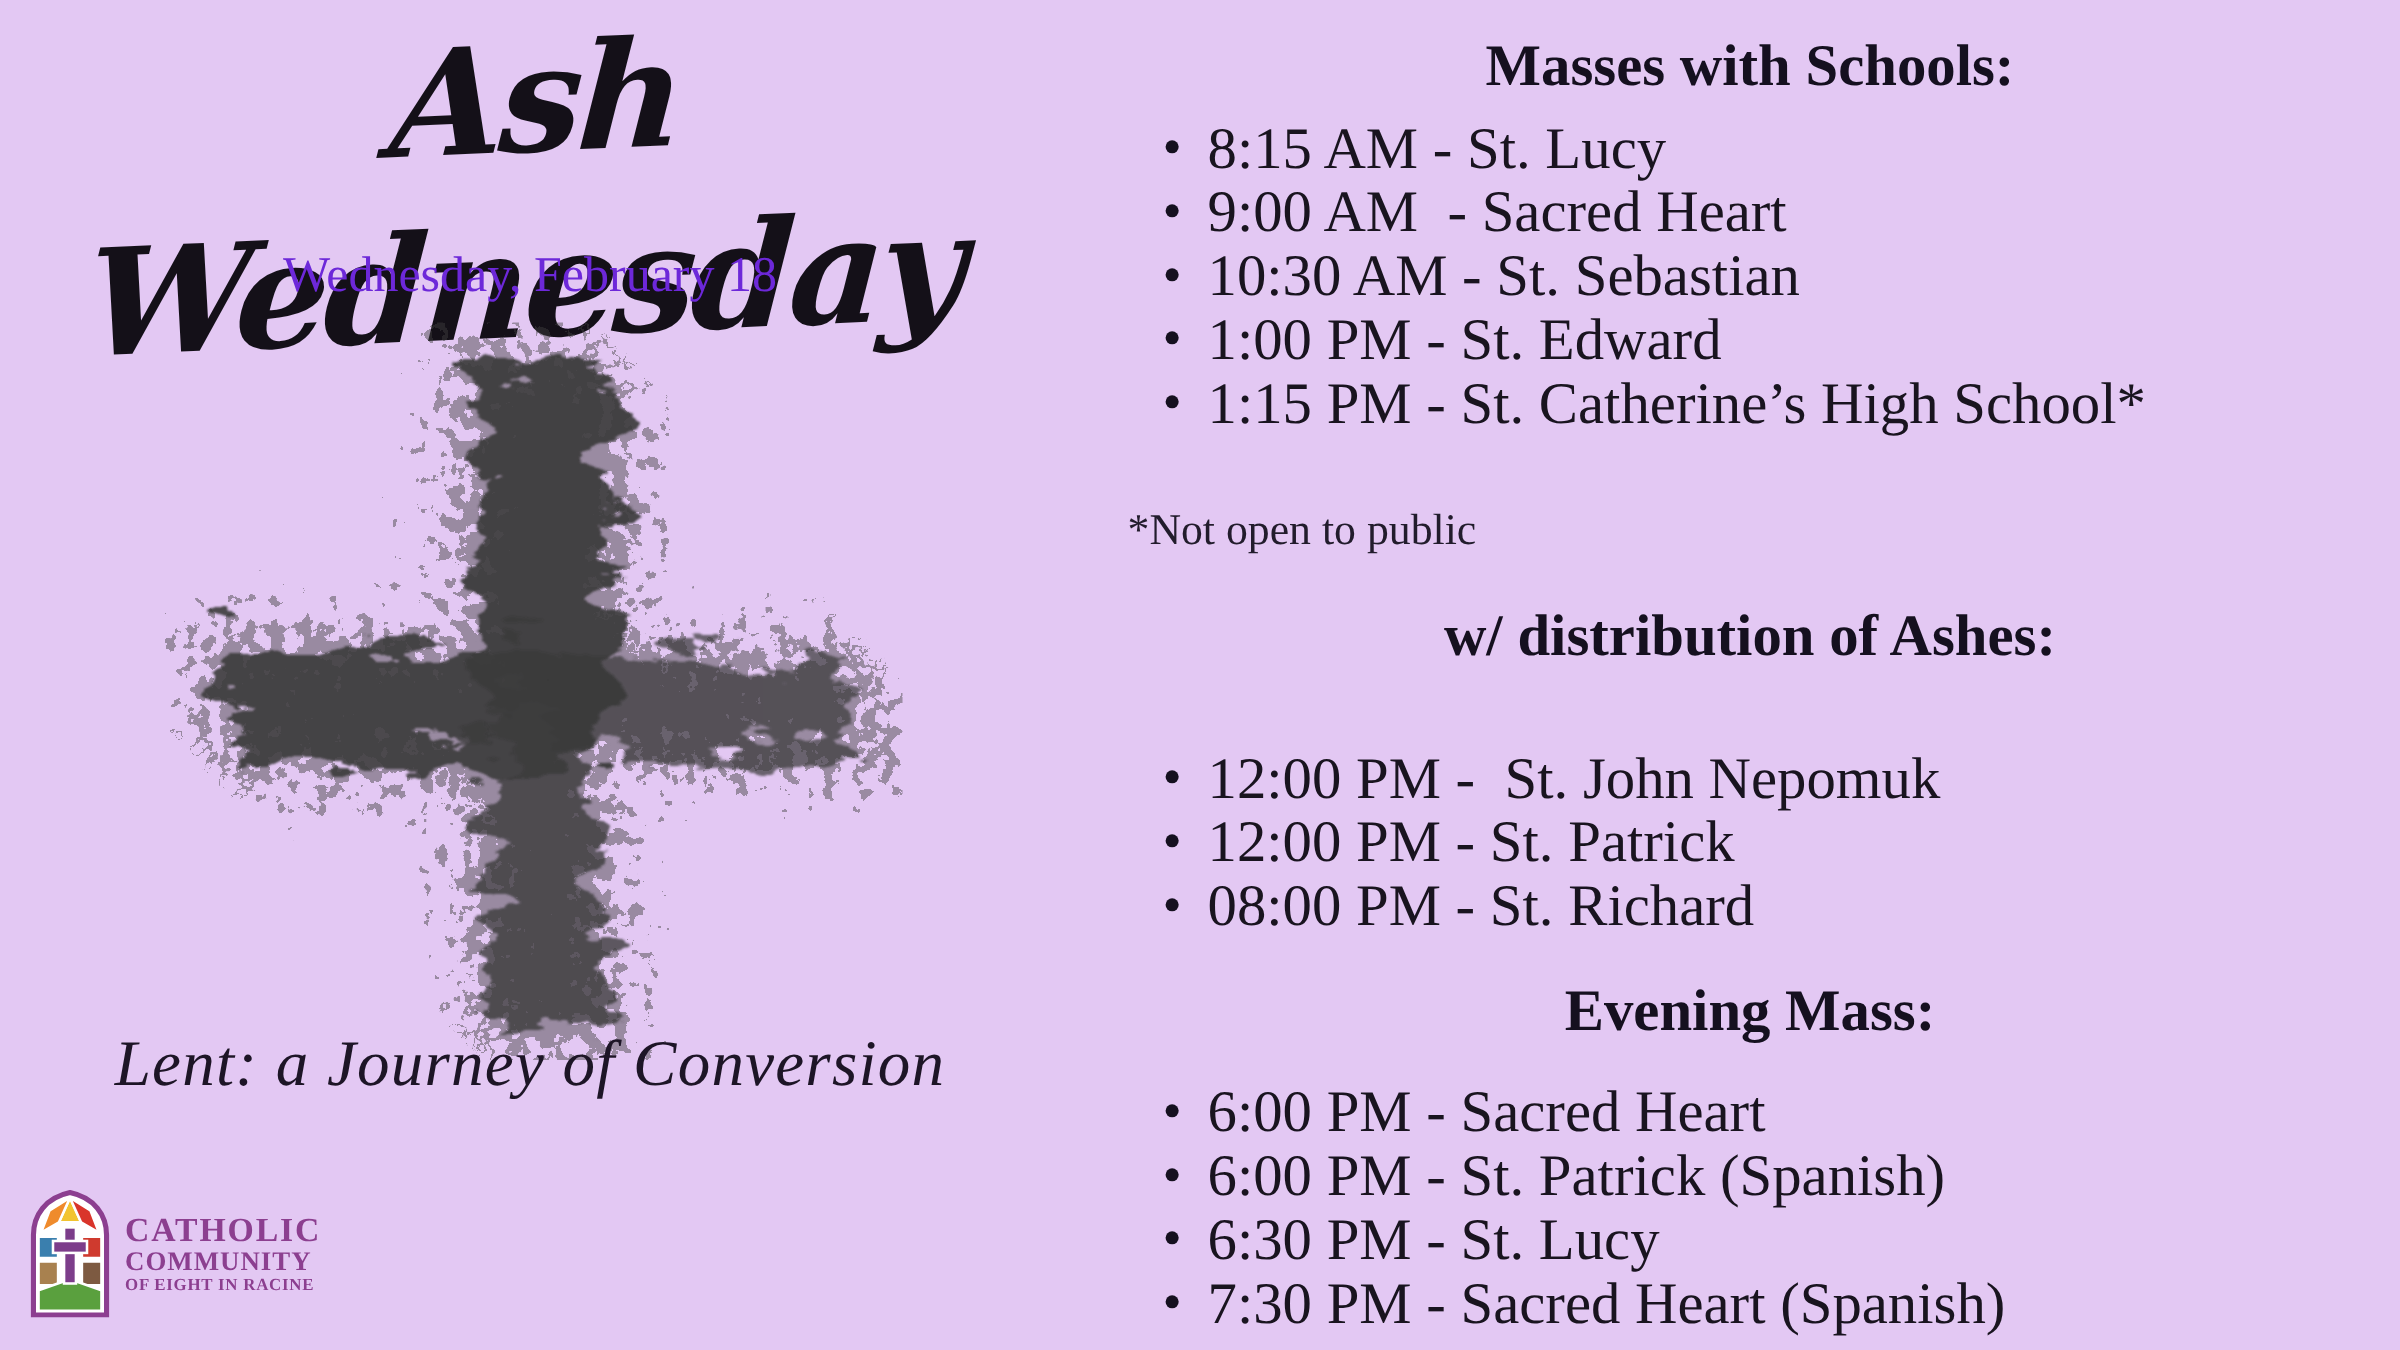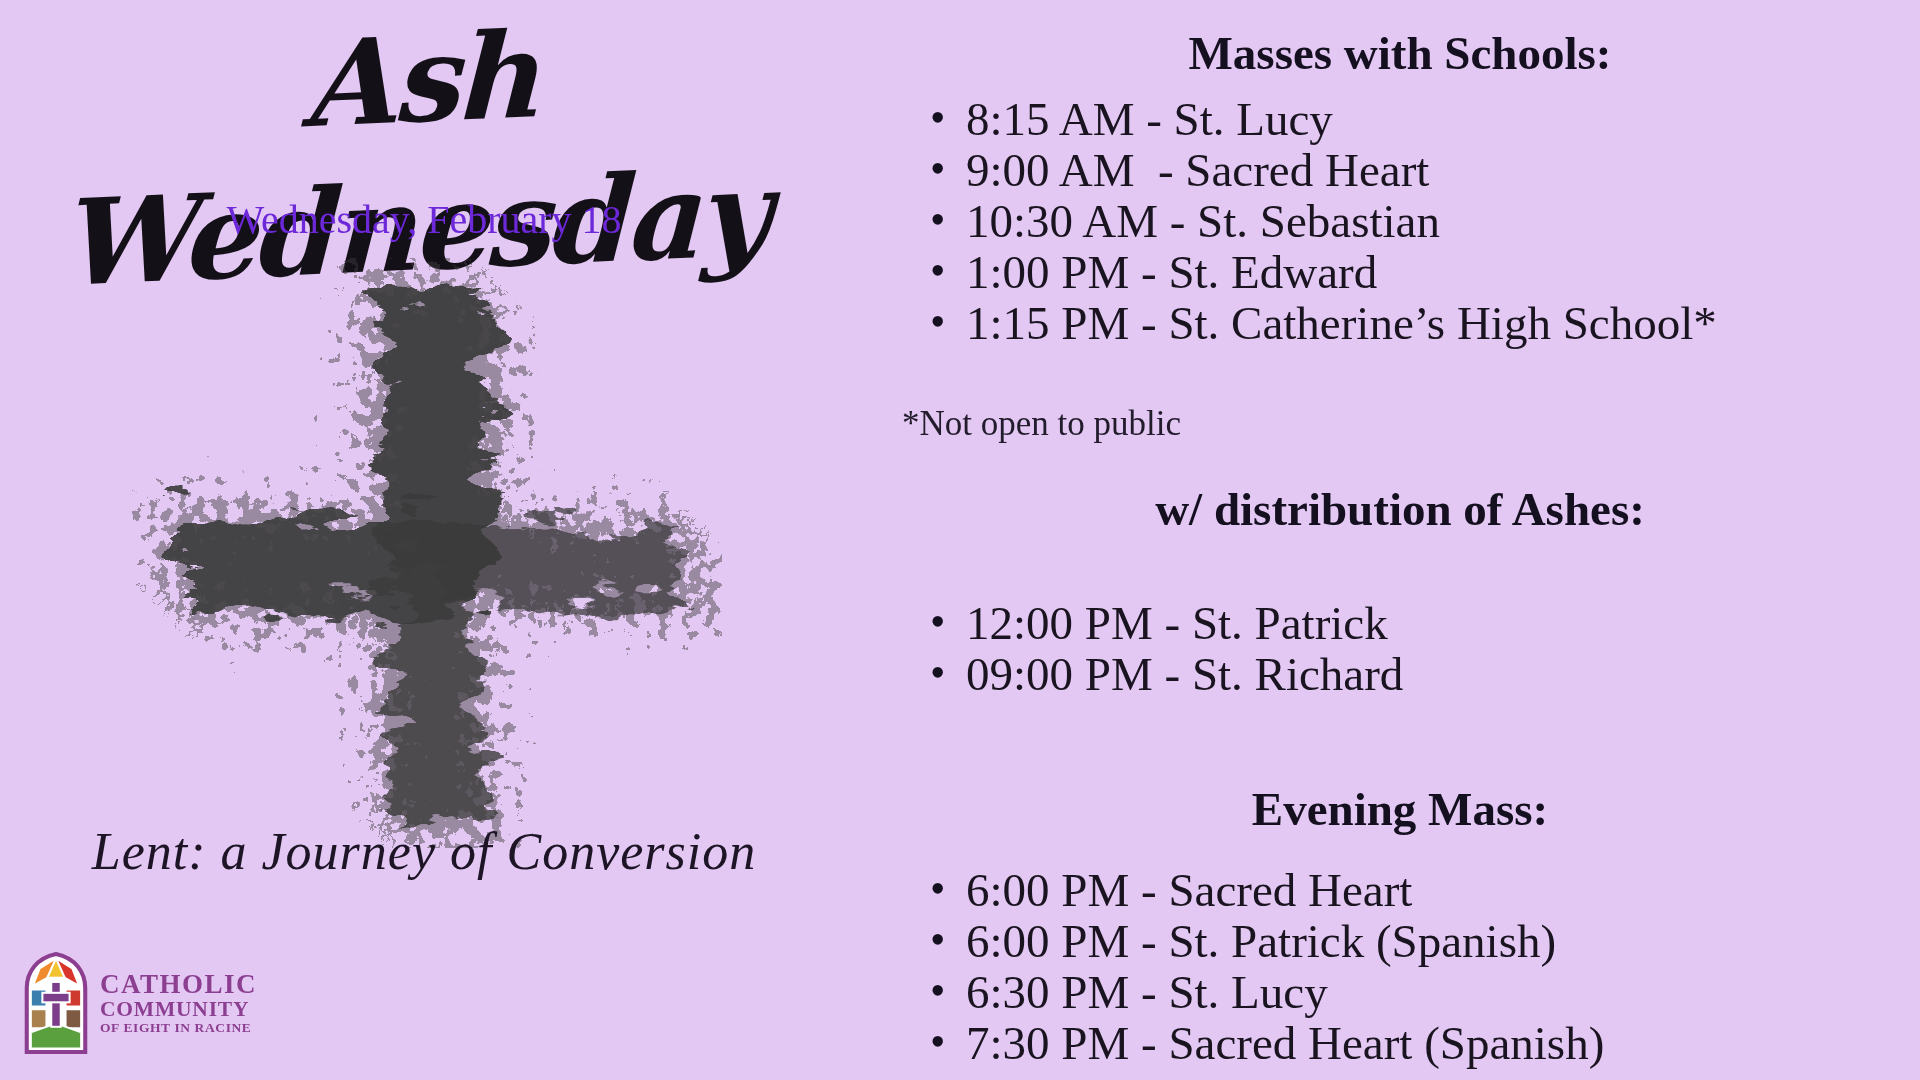--- a/index.html
+++ b/index.html
@@ -129,22 +129,23 @@
       <li>10:30 AM - St. Sebastian</li>
       <li>1:00 PM - St. Edward</li>
       <li>1:15 PM - St. Catherine’s High School*</li>
     </ul>
     <div class="note">*Not open to public</div>
 
     <h2 class="sec-heading h2">
       <div>w/ distribution of Ashes:</div>
     </h2>
     <ul class="sched list2">
+      <li>12:00 PM -  St. John Nepomuk</li>
       <li>12:00 PM - St. Patrick</li>
-      <li>09:00 PM - St. Richard</li>
+      <li>08:00 PM - St. Richard</li>
     </ul>
 
     <h2 class="sec-heading h3">Evening Mass:</h2>
     <ul class="sched list3">
       <li>6:00 PM - Sacred Heart</li>
       <li>6:00 PM - St. Patrick (Spanish)</li>
       <li>6:30 PM - St. Lucy</li>
       <li>7:30 PM - Sacred Heart (Spanish)</li>
     </ul>
 

